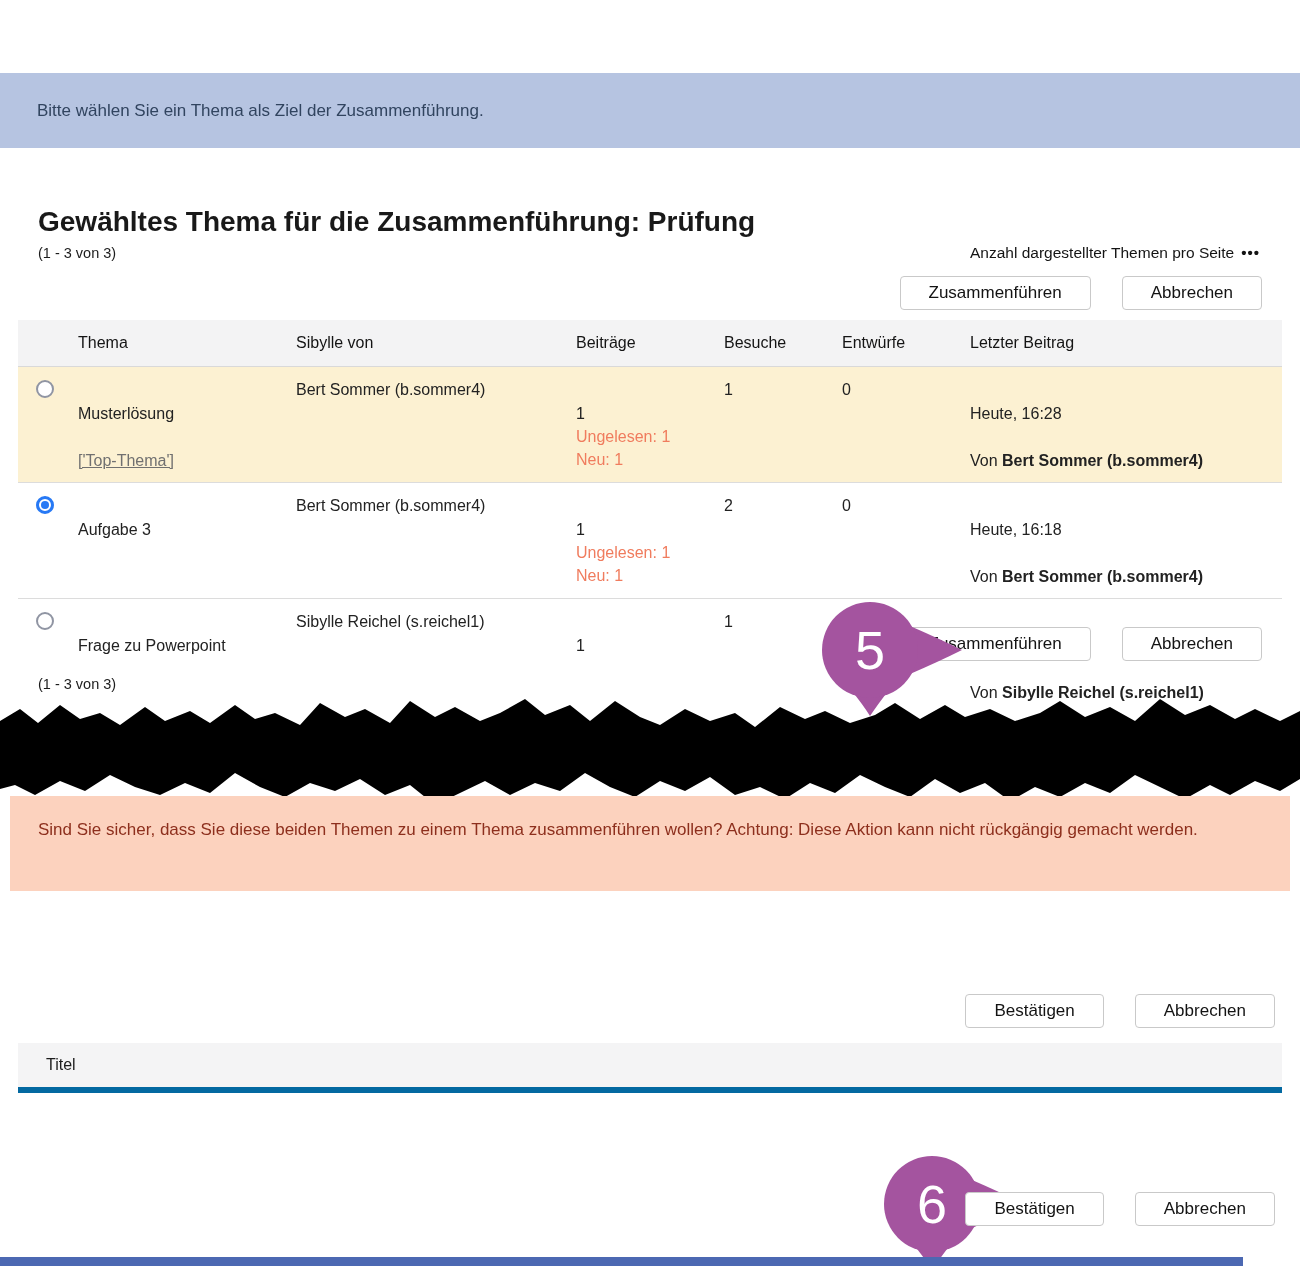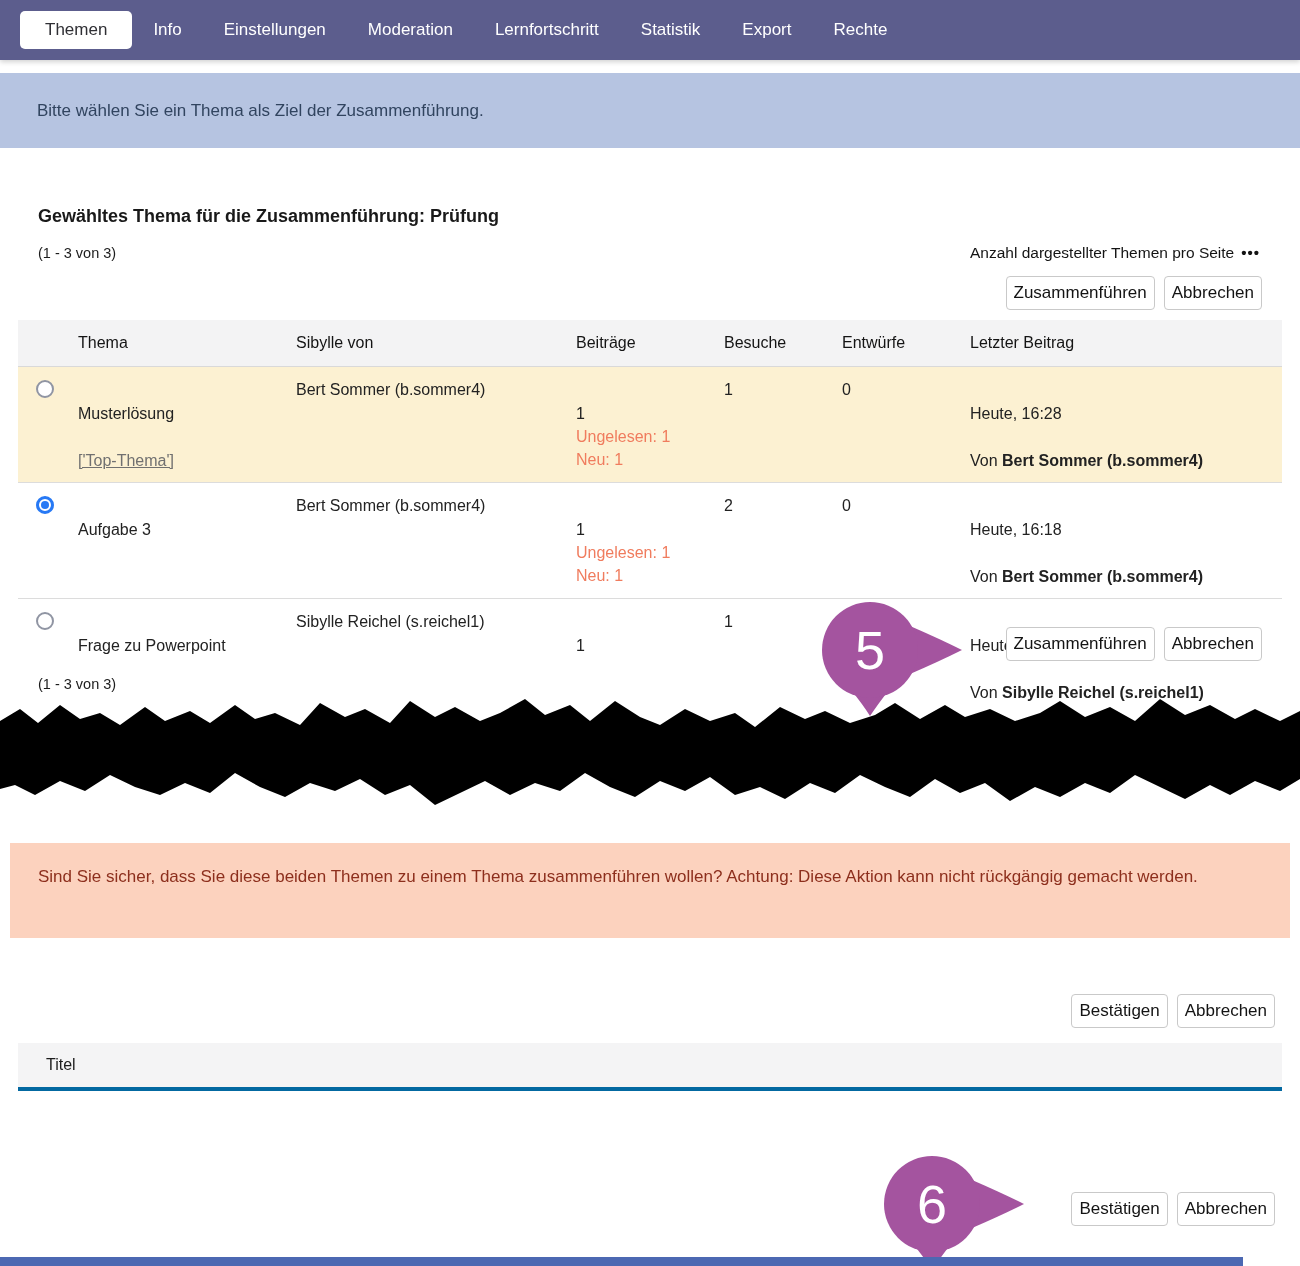--- a/index.html
+++ b/index.html
@@ -11,32 +11,32 @@
           display:flex;align-items:center;padding-left:20px;box-sizing:border-box;
           box-shadow:0 2px 5px rgba(0,0,0,.18);}
   .tab{color:#fff;font-size:17px;padding:9px 21px;border-radius:5px;white-space:nowrap;cursor:pointer;}
   .tab.active{background:#fff;color:#2f2f34;padding:9px 25px;}
 
   
   .info-banner{position:absolute;top:73px;left:0;width:100%;height:75px;
                background:var(--info_banner_bg,#b6c4e1);display:flex;align-items:center;
                padding-left:37px;box-sizing:border-box;color:#31445f;font-size:17px;}
 
-  .heading{position:absolute;top:206px;left:38px;font-size:18px;font-weight:700;color:#191919;}
+  .heading{position:absolute;top:206px;left:38px;font-size:28px;font-weight:700;color:#191919;}
   .count-top{position:absolute;top:245px;left:38px;font-size:14.5px;color:#1c1c1c;}
   .per-page{position:absolute;top:244px;right:40px;font-size:15.5px;color:#141414;display:flex;align-items:flex-start;}
   .dots{font-weight:700;margin-left:7px;font-size:15px;letter-spacing:1px;cursor:pointer;}
 
   .btn-row{position:absolute;display:flex;gap:9px;}
   .btn-row.top{top:276px;right:38px;}
   .btn-row.mid{top:627px;right:38px;}
   .btn-row.confirm-top{top:994px;right:25px;}
   .btn-row.confirm-bottom{top:1192px;right:25px;}
   .btn{background:#fff;border:1px solid #c9c9c9;border-radius:4px;font-size:17px;color:#131313;
-       padding:6px 7px;font-family:inherit;cursor:pointer;white-space:nowrap;}
+       padding:6px 28px;font-family:inherit;cursor:pointer;white-space:nowrap;margin-left:22px;}
 
   
   .topics{position:absolute;top:320px;left:18px;width:1264px;border-collapse:collapse;
           table-layout:fixed;font-size:16px;color:#222;}
   .topics th{background:#f3f3f4;text-align:left;font-weight:400;color:#141414;
              padding:14px 0;border-bottom:1px solid #d9d9d9;font-size:16px;}
   .topics td{vertical-align:top;padding:11px 8px 10px 0;border-bottom:1px solid #dcdcdc;line-height:23px;}
   .topics tr:last-child td{border-bottom:none;}
   .topics tr.highlight td{background:var(--highlight_row,#fcf1d2);}
   .radio-cell{padding-left:18px !important;}
@@ -48,56 +48,46 @@
   .line{display:block;margin-top:24px;}
   .sub{color:#707070;text-decoration:underline;}
   .unread{color:var(--unread_text,#f07c5e);display:block;}
   .byname{font-weight:600;}
 
   .count-bottom{position:absolute;top:676px;left:38px;font-size:14.5px;color:#1c1c1c;}
 
   .redaction{position:absolute;top:693px;left:0;width:1300px;height:122px;}
 
   
-  .warning{position:absolute;top:843px;left:10px;width:1280px;height:95px;box-sizing:border-box;
+  .warning{position:absolute;top:796px;left:10px;width:1280px;height:95px;box-sizing:border-box;
            background:var(--warning_bg,#fcd2be);padding:20px 28px;color:var(--warning_text,#8d2f1d);
            font-size:17px;line-height:27px;}
 
   
   .titel{position:absolute;top:1043px;left:18px;width:1264px;border-collapse:collapse;
          table-layout:fixed;font-size:16px;}
   .titel th{background:#f4f4f5;text-align:left;font-weight:400;padding:13px 0 13px 28px;
-            color:#1c1c1c;border-bottom:4px solid #0369a1;font-size:16px;}
+            color:#1c1c1c;border-bottom:6px solid #0369a1;font-size:16px;}
   .titel td{padding:14px 0 14px 28px;color:#474747;border-bottom:1px solid #e3e3e3;}
   .titel tr:last-child td{border-bottom:none;}
 
   
   .badge{position:absolute;width:150px;height:120px;pointer-events:none;}
   .badge5{left:822px;top:600px;}
   .badge6{left:884px;top:1154px;}
   .badge path,.badge circle{fill:var(--annotation,#a4549f);}
   .badge text{fill:#fff;font-family:"Liberation Sans",sans-serif;font-size:54px;}
 
   .footer-bar{position:absolute;left:0;top:1257px;width:1243px;height:9px;background:var(--footer_bar,#4c68b2);}
 </style>
 </head>
 <body>
 
 <div class="page">
 
-  <div class="navbar">
-    <div class="tab active">Themen</div>
-    <div class="tab">Info</div>
-    <div class="tab">Einstellungen</div>
-    <div class="tab">Moderation</div>
-    <div class="tab">Lernfortschritt</div>
-    <div class="tab">Statistik</div>
-    <div class="tab">Export</div>
-    <div class="tab">Rechte</div>
-  </div>
 
   <div class="info-banner">
     <span>Bitte wählen Sie ein Thema als Ziel der Zusammenführung.</span>
   </div>
 
   <div class="heading">Gewähltes Thema für die Zusammenführung: Prüfung</div>
   <div class="count-top">(1 - 3 von 3)</div>
   <div class="per-page">
     <span>Anzahl dargestellter Themen pro Seite</span>
     <span class="dots">•••</span>

